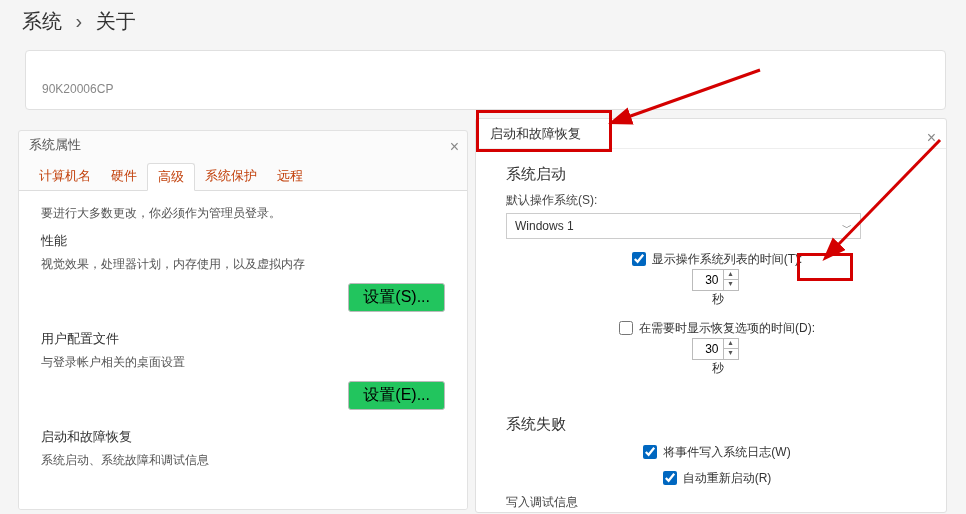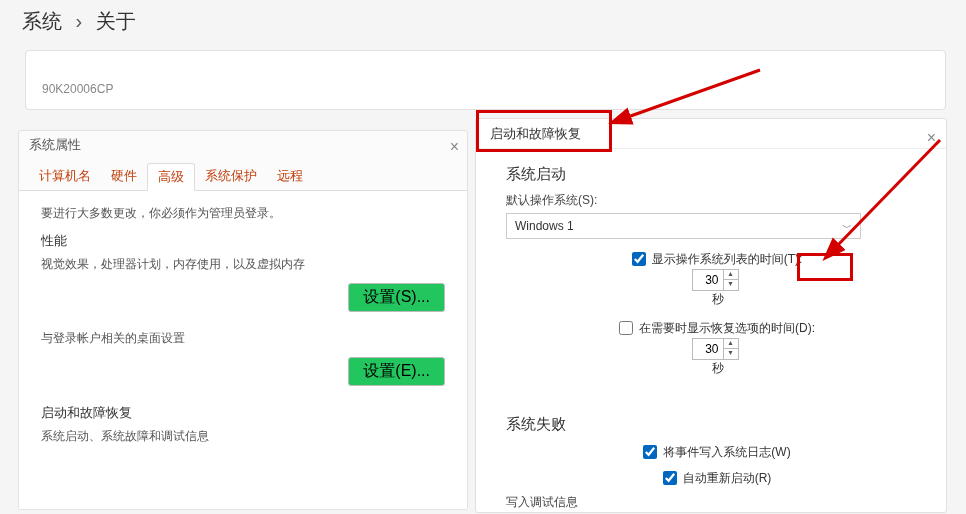--- a/index.html
+++ b/index.html
@@ -82,20 +82,21 @@
     <div class="tab">远程</div>
   </div>
   <div class="body">
     <div class="section">
       <div class="desc">要进行大多数更改，你必须作为管理员登录。</div>
       <div class="heading">性能</div>
       <div class="desc">视觉效果，处理器计划，内存使用，以及虚拟内存</div>
       <div class="btnrow"><button class="smallbtn">设置(S)...</button></div>
     </div>
     <div class="section">
+      <div class="heading">用户配置文件</div>
       <div class="desc">与登录帐户相关的桌面设置</div>
       <div class="btnrow"><button class="smallbtn">设置(E)...</button></div>
     </div>
     <div class="section" style="margin-bottom:0">
       <div class="heading">启动和故障恢复</div>
       <div class="desc">系统启动、系统故障和调试信息</div>
     </div>
   </div>
 </div>
 

